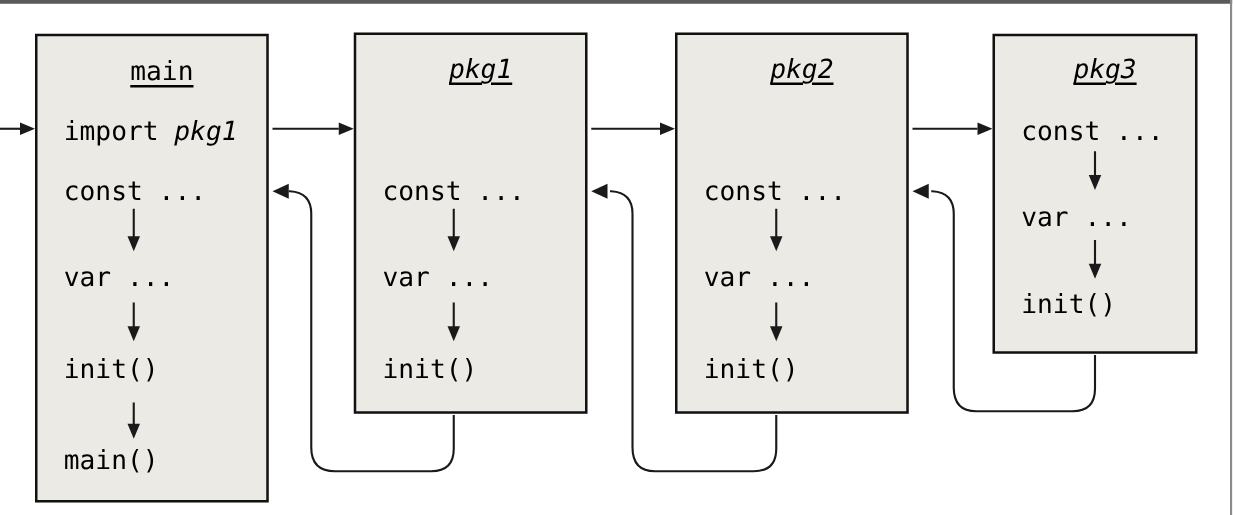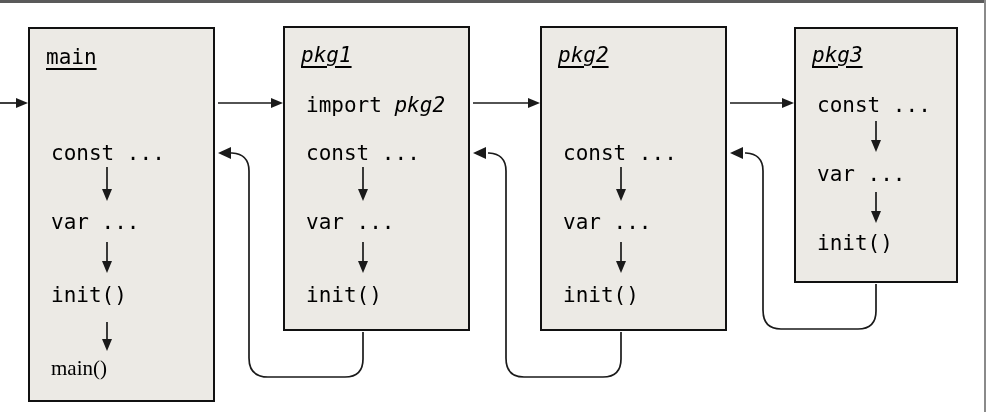--- a/index.html
+++ b/index.html
@@ -25,21 +25,21 @@
   }
   .pkg-box{
     position:absolute;
     box-sizing:border-box;
     background:#eceae5;
     border:2.5px solid #111111;
     z-index:2;
   }
   .box-title{
     position:absolute;left:16px;right:0;
-    text-align:left;
+    text-align:center;
     font-size:21px;line-height:24px;
     color:#000;
     text-decoration:underline;
     text-underline-offset:4px;
     text-decoration-thickness:1.5px;
   }
   .box-title.italic{font-style:italic;}
   .row{
     position:absolute;left:21px;
     font-size:21px;line-height:24px;
@@ -56,29 +56,29 @@
 </head>
 <body>
 
 <div class="figure">
 
   <div class="frame-top"></div>
   <div class="frame-right"></div>
 
   <div class="pkg-box" id="box-main">
     <div class="box-title" style="top:16px;">main</div>
+    <div class="row" style="top:64px;"><span>import</span><span class="pkg-name">pkg1</span></div>
     <div class="row" style="top:112px;">const ...</div>
     <div class="row" style="top:181px;">var ...</div>
     <div class="row" style="top:254px;">init()</div>
-    <div class="row" style="top:327px;font-family:Liberation Serif, serif;">main()</div>
+    <div class="row" style="top:327px;">main()</div>
   </div>
 
   <div class="pkg-box" id="box-pkg1">
     <div class="box-title italic" style="top:15px;">pkg1</div>
-    <div class="row" style="top:65px;"><span>import</span><span class="pkg-name">pkg2</span></div>
     <div class="row" style="top:113px;">const ...</div>
     <div class="row" style="top:182px;">var ...</div>
     <div class="row" style="top:255px;">init()</div>
   </div>
 
   <div class="pkg-box" id="box-pkg2">
     <div class="box-title italic" style="top:15px;">pkg2</div>
     <div class="row" style="top:113px;">const ...</div>
     <div class="row" style="top:182px;">var ...</div>
     <div class="row" style="top:255px;">init()</div>

